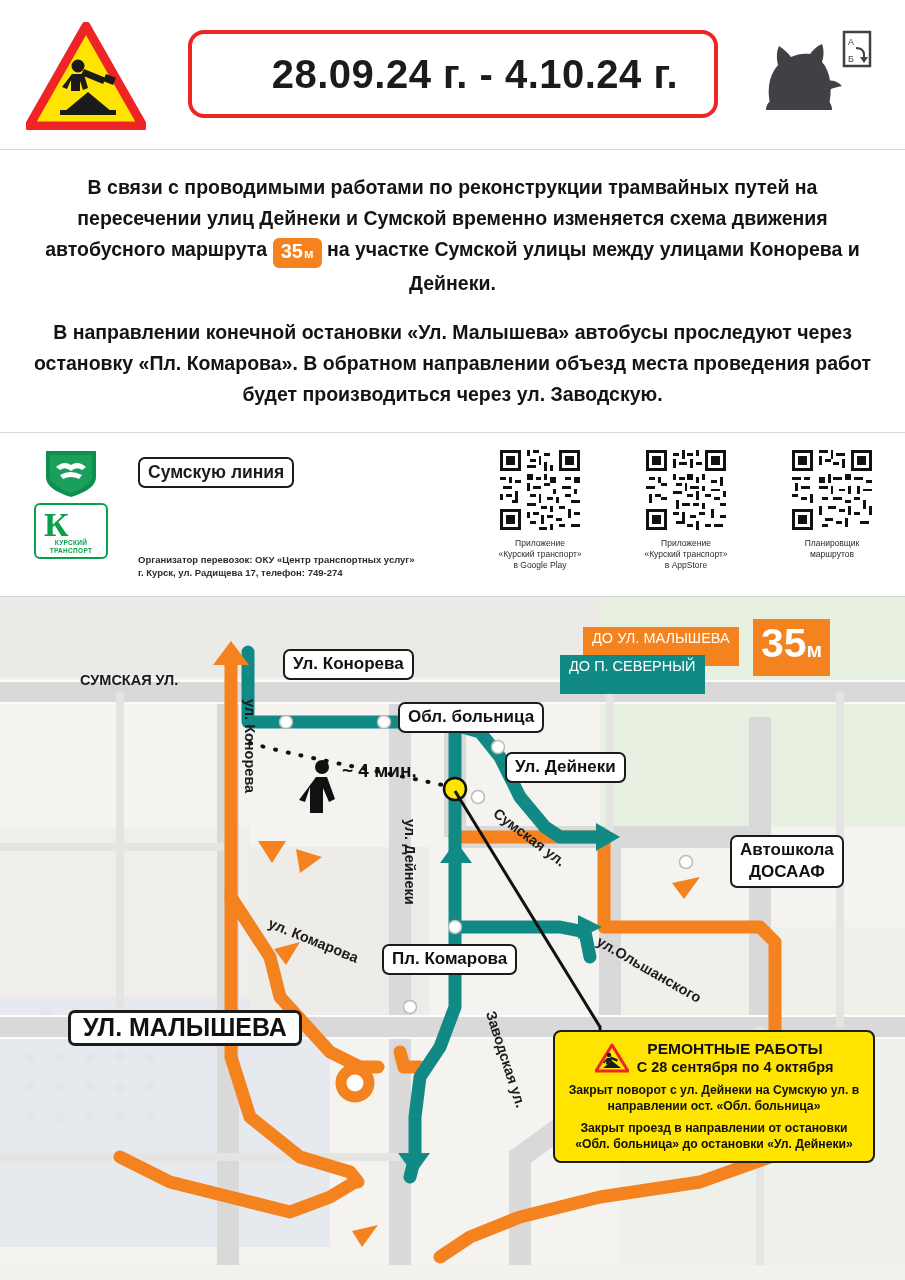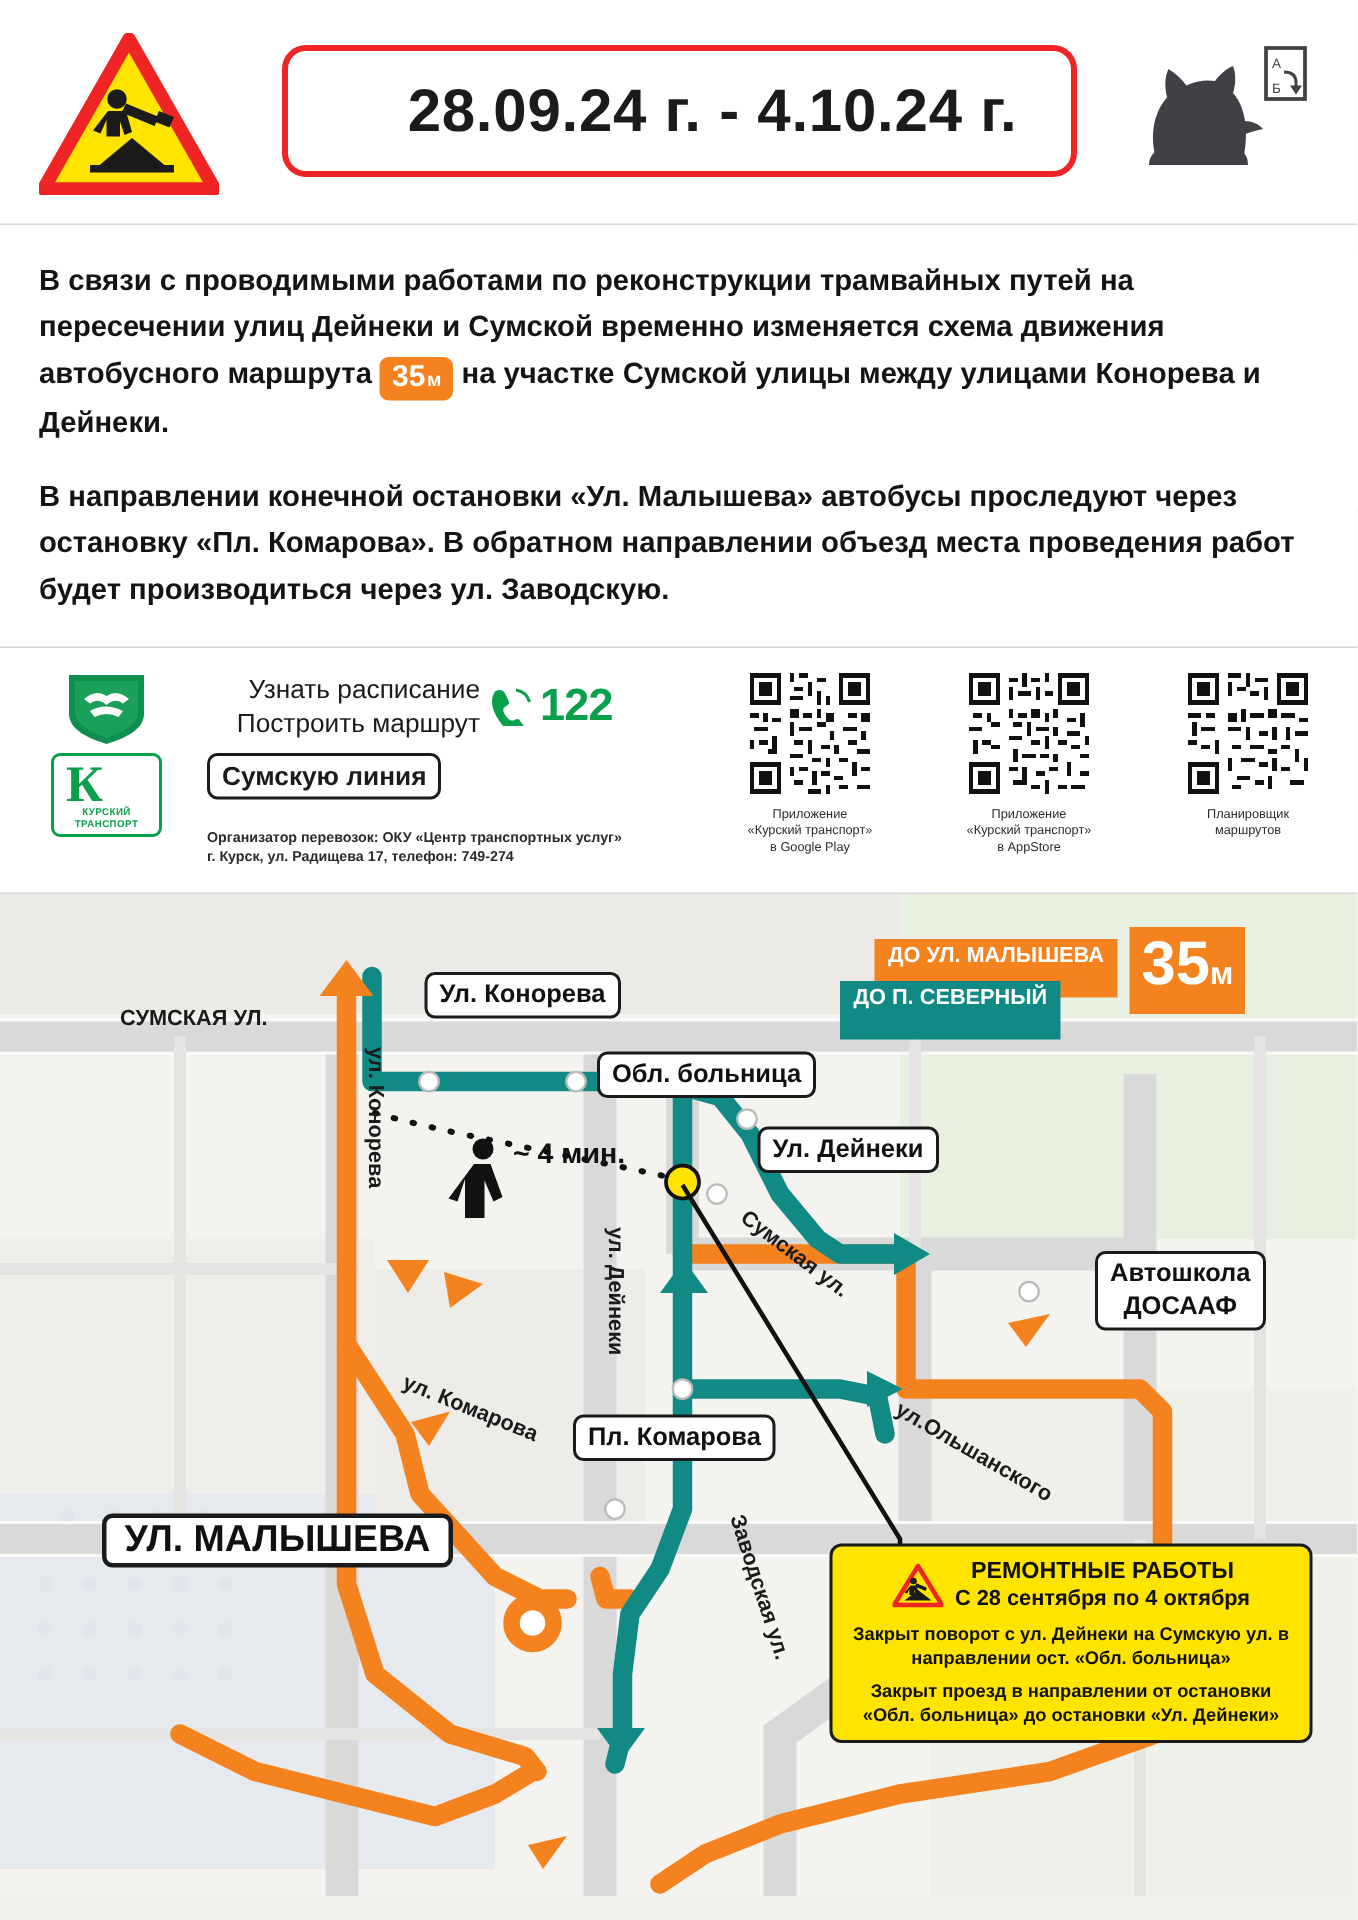--- a/index.html
+++ b/index.html
@@ -36,20 +36,21 @@
   .date-text {
     font-size:40px; font-weight:bold; letter-spacing:0.5px; color:#1b1b1b;
     white-space:nowrap;
   }
   .cat-logo { position:absolute; left:752px; top:26px; width:120px; height:100px; }
 
   
   .text-block {
     padding:22px 26px 18px 26px;
     border-bottom:1px solid #d5d8da;
+    text-align:center;
   }
   .text-block p {
     margin:0 0 18px 0;
     font-size:19.5px;
     line-height:31px;
     font-weight:bold;
     color:#141414;
   }
   .text-block p:last-child { margin-bottom:4px; }
   .route-chip {
@@ -134,21 +135,21 @@
     color:#111;
     padding:2px 8px 3px 8px;
     white-space:nowrap;
     font-size:17px;
     line-height:22px;
   }
   .lbl.big { font-size:25px; padding:3px 12px 5px 12px; border-width:3px; }
 
   .badge-orange, .badge-teal {
     position:absolute;
-    color:#fff; font-weight:bold;
+    color:#fff; font-weight:normal;
     font-size:14.5px;
     padding:3px 9px 20px 9px;
     white-space:nowrap;
   }
   .badge-orange { background:#f4821f; }
   .badge-teal { background:#118a86; }
   .route-big {
     position:absolute;
     background:#f4821f;
     color:#fff; font-weight:bold;
@@ -257,33 +258,20 @@
           </g>
         </svg>
       </div>
       <div class="kt-logo">
         <span class="k">К</span>
         <span class="kt-text">КУРСКИЙ ТРАНСПОРТ</span>
       </div>
     </div>
 
     <div class="phones">
-      <div class="phone-row">
-        <div class="labels">
-          <div>Узнать расписание</div>
-          <div>Построить маршрут</div>
-        </div>
-        <span class="ph-ico">
-          <svg viewBox="0 0 30 26" width="30" height="26">
-            <path d="M6 3 c3 -2 6 -1 7 2 l2 4 c1 2 0 3 -2 4 c-2 1 -2 3 0 6 c2 3 4 4 6 3 c2 -1 3 -1 4 1 l3 4 c2 3 1 5 -2 6 C16 35 -2 14 6 3 z" fill="#0aa04b"></path>
-            <path d="M20 2 q7 1 9 8" fill="none" stroke="#0aa04b" stroke-width="2"></path>
-          </svg>
-        </span>
-        <a class="phone-num" href="#" style="text-decoration:none">122</a>
-      </div>
       <div class="hotline">
         <span class="lbl">Сумскую линия</span>
         <span class="ph-ico">
           <svg viewBox="0 0 30 26" width="30" height="26">
             <path d="M6 3 c3 -2 6 -1 7 2 l2 4 c1 2 0 3 -2 4 c-2 1 -2 3 0 6 c2 3 4 4 6 3 c2 -1 3 -1 4 1 l3 4 c2 3 1 5 -2 6 C16 35 -2 14 6 3 z" fill="#0aa04b"></path>
             <path d="M20 2 q7 1 9 8" fill="none" stroke="#0aa04b" stroke-width="2"></path>
           </svg>
         </span>
         <a class="phone-num" href="#" style="text-decoration:none">702-802</a>
       </div>

